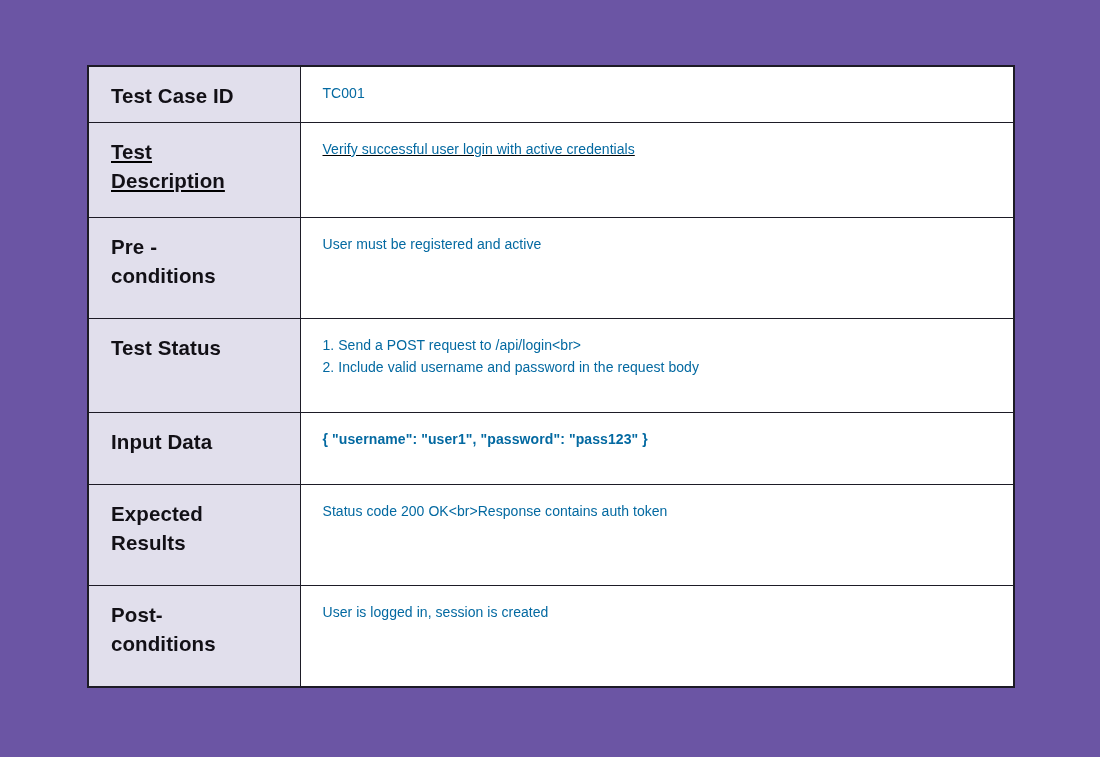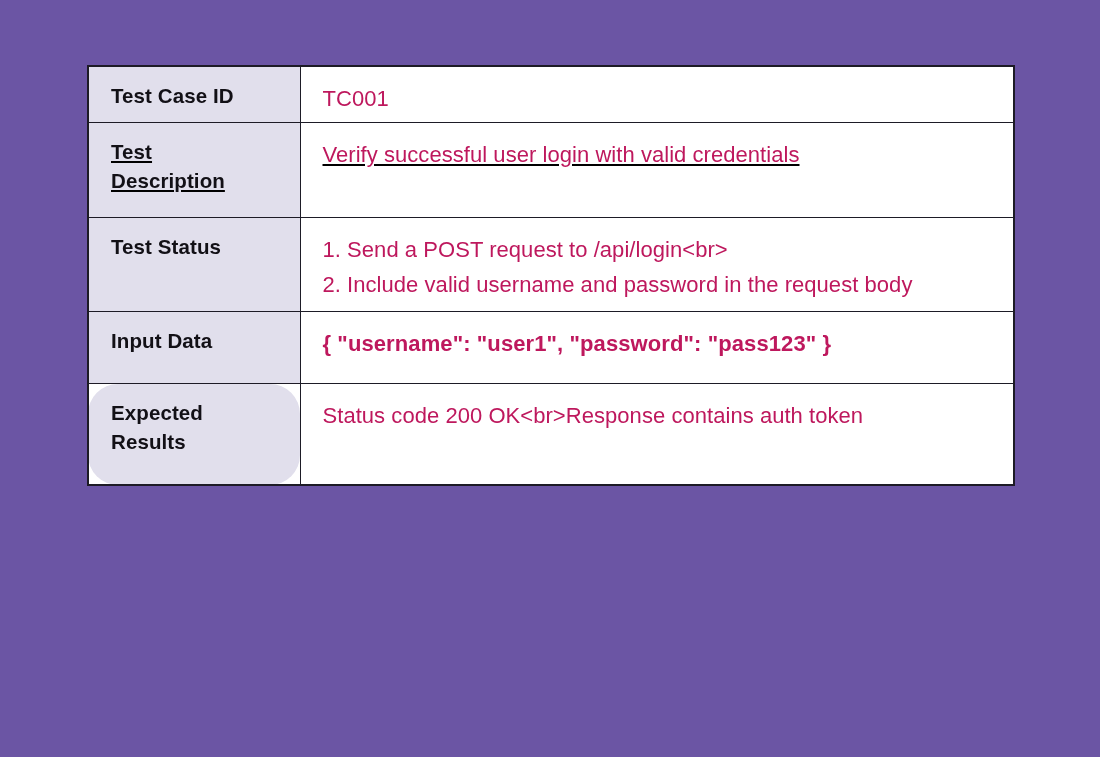--- a/index.html
+++ b/index.html
@@ -50,38 +50,38 @@
     font-size: 20.5px;
     font-weight: bold;
     color: #121016;
     line-height: 1.42;
     letter-spacing: 0.1px;
     white-space: pre-line;
   }
   .value-text {
     display: block;
     padding: 15px 18px 0 22px;
-    font-size: 22px;
+    font-size: 14px;
     font-weight: normal;
-    color: #be185d;
+    color: #0369a1;
     line-height: 1.58;
     letter-spacing: 0.05px;
     white-space: pre-line;
   }
   .value-text.strong {
     font-weight: 700;
     letter-spacing: 0.1px;
   }
   
   tr.row-0 td { height: 55px; margin-top: 48px; }
   tr.row-1 td { height: 94px; text-decoration: underline; }
   tr.row-2 td { height: 100px; }
   tr.row-3 td { height: 93px; }
   tr.row-4 td { height: 71px; }
-  tr.row-5 td { height: 100px; border-radius: 30px; }
+  tr.row-5 td { height: 100px; }
   tr.row-6 td { height: 100px; }
 </style>
 </head>
 <body>
 
 <div id="page">
   <table id="test-case-table">
     <colgroup>
       <col class="label-col">
       <col class="value-col">
@@ -94,21 +94,30 @@
         <td class="value-cell">
           <span class="value-text">TC001</span>
         </td>
       </tr>
       <tr class="row-1">
         <td class="label-cell">
           <span class="label-text">Test
 Description</span>
         </td>
         <td class="value-cell">
-          <span class="value-text">Verify successful user login with valid credentials</span>
+          <span class="value-text">Verify successful user login with active credentials</span>
+        </td>
+      </tr>
+      <tr class="row-2">
+        <td class="label-cell">
+          <span class="label-text">Pre -
+conditions</span>
+        </td>
+        <td class="value-cell">
+          <span class="value-text">User must be registered and active</span>
         </td>
       </tr>
       <tr class="row-3">
         <td class="label-cell">
           <span class="label-text">Test Status</span>
         </td>
         <td class="value-cell">
           <span class="value-text">1. Send a POST request to /api/login&lt;br&gt;
 2. Include valid username and password in the request body</span>
         </td>
@@ -123,15 +132,24 @@
       </tr>
       <tr class="row-5">
         <td class="label-cell">
           <span class="label-text">Expected
 Results</span>
         </td>
         <td class="value-cell">
           <span class="value-text">Status code 200 OK&lt;br&gt;Response contains auth token</span>
         </td>
       </tr>
+      <tr class="row-6">
+        <td class="label-cell">
+          <span class="label-text">Post-
+conditions</span>
+        </td>
+        <td class="value-cell">
+          <span class="value-text">User is logged in, session is created</span>
+        </td>
+      </tr>
     </tbody>
   </table>
 </div>
 
 </body></html>

